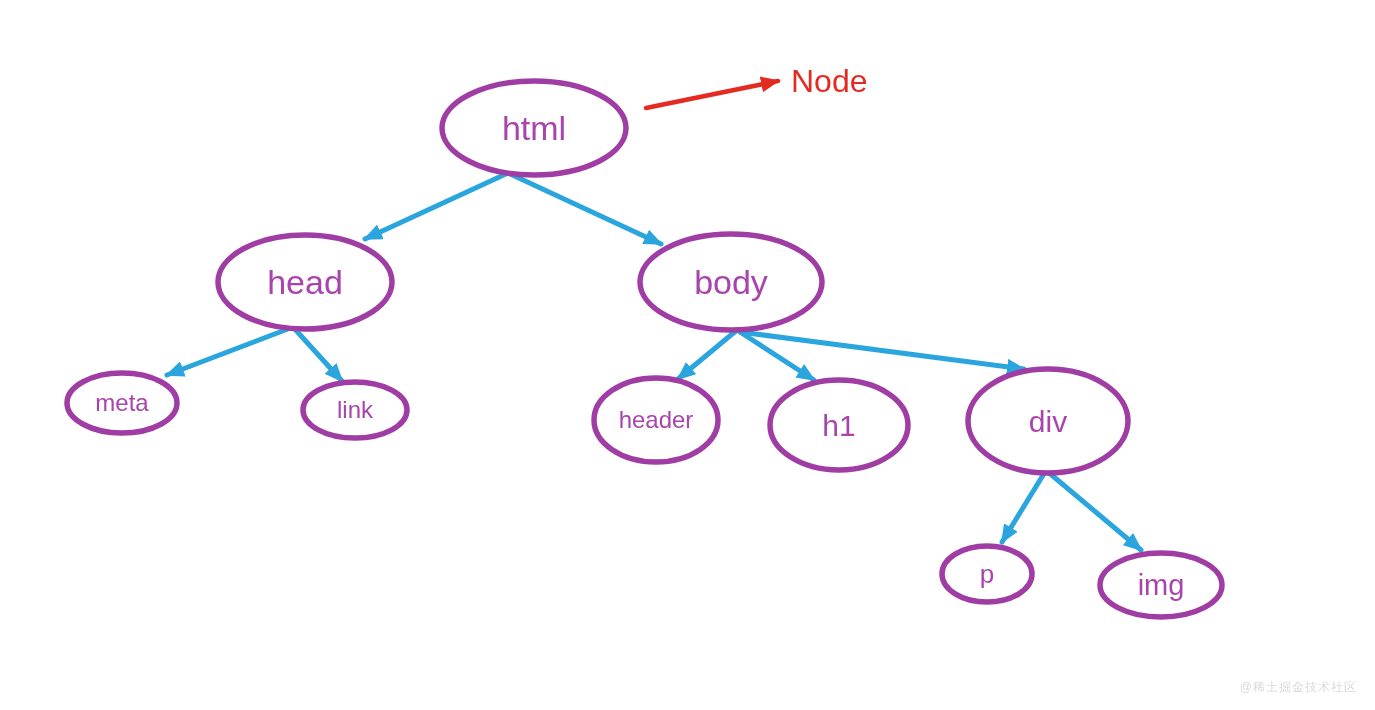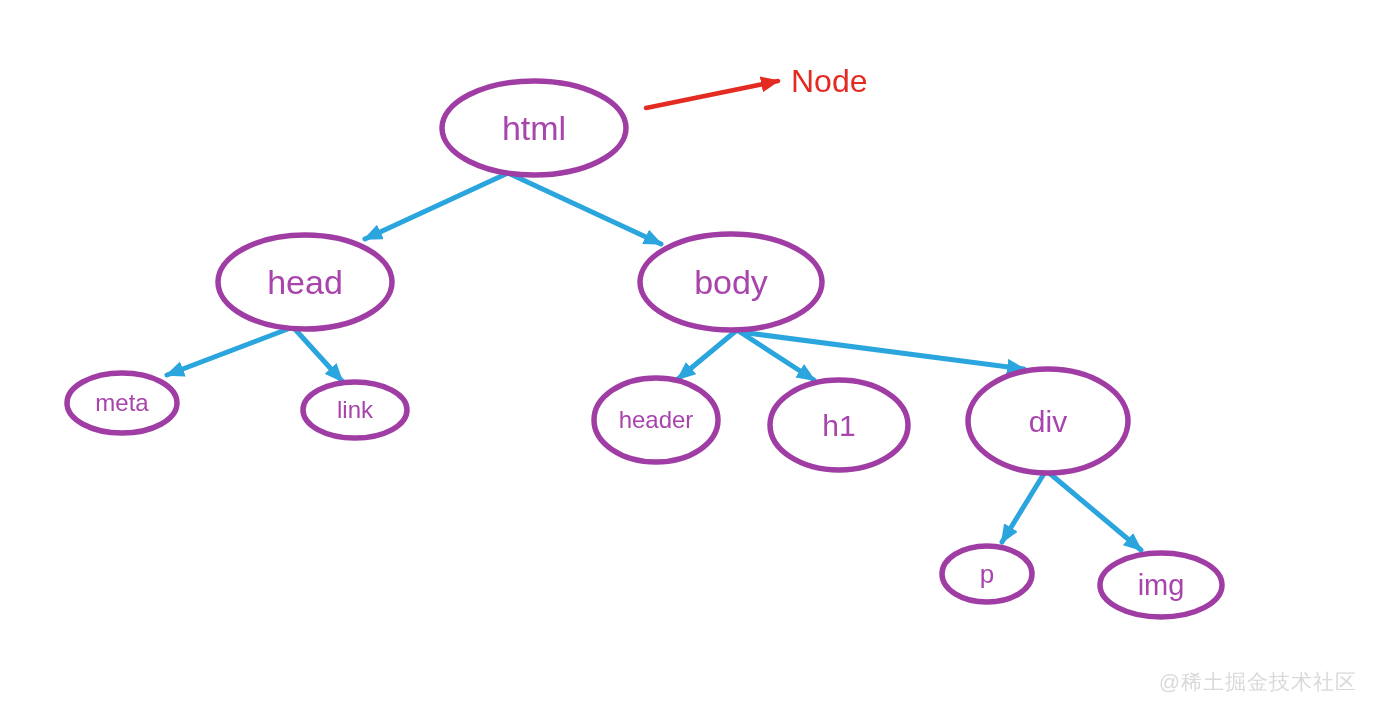--- a/index.html
+++ b/index.html
@@ -20,21 +20,21 @@
     left: 0;
     top: 0;
   }
   svg text {
     font-family: "Liberation Sans", sans-serif;
   }
   .watermark {
     position: absolute;
     right: 18px;
     bottom: 14px;
-    font-size: 21px;
+    font-size: 12px;
     letter-spacing: 1px;
     user-select: none;
   }
 </style>
 </head>
 <body>
 
 <div class="canvas">
   <svg id="diagram-svg" width="1375" height="710" viewBox="0 0 1375 710">
       <defs>

